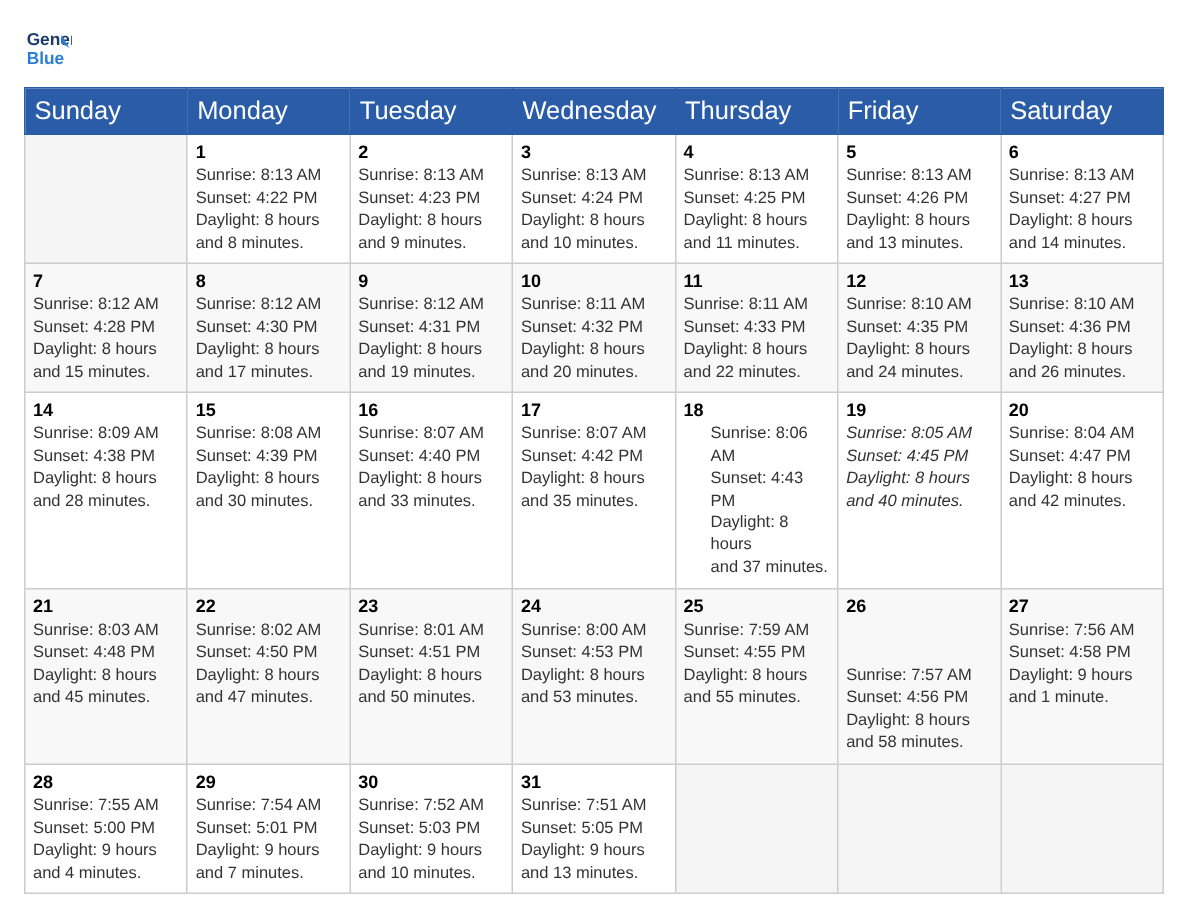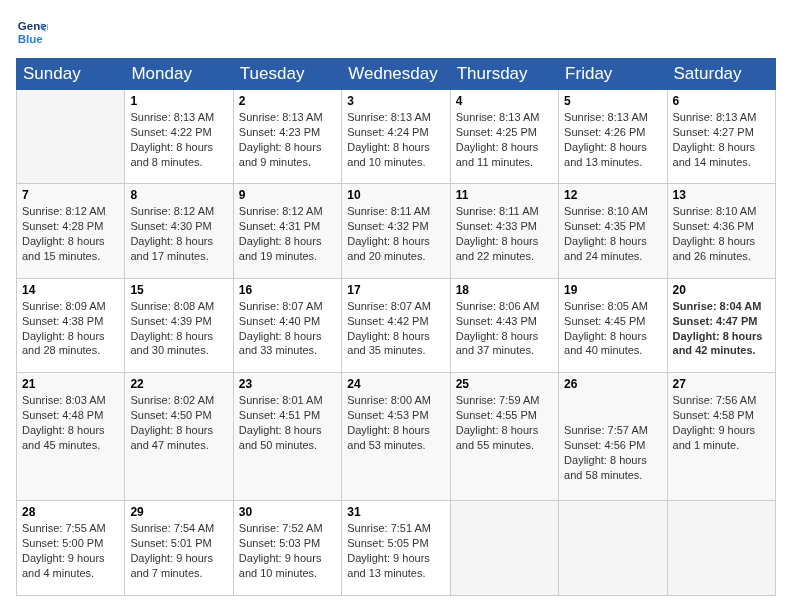--- a/index.html
+++ b/index.html
@@ -234,35 +234,35 @@
           </td>
           <td>
             <span class="day-num">17</span>
             <div class="day-info" style="white-space: pre-line;">Sunrise: 8:07 AM
 Sunset: 4:42 PM
 Daylight: 8 hours
 and 35 minutes.</div>
           </td>
           <td>
             <span class="day-num">18</span>
-            <div class="day-info" style="white-space: pre-line;">Sunrise: 8:06 AM
+            <div class="day-info" style="white-space: pre-line; margin-left: 18px;">Sunrise: 8:06 AM
 Sunset: 4:43 PM
 Daylight: 8 hours
 and 37 minutes.</div>
           </td>
           <td>
             <span class="day-num">19</span>
-            <div class="day-info" style="white-space: pre-line;">Sunrise: 8:05 AM
+            <div class="day-info" style="white-space: pre-line; font-style: italic;">Sunrise: 8:05 AM
 Sunset: 4:45 PM
 Daylight: 8 hours
 and 40 minutes.</div>
           </td>
           <td>
             <span class="day-num">20</span>
-            <div class="day-info" style="white-space: pre-line; font-weight: bold;">Sunrise: 8:04 AM
+            <div class="day-info" style="white-space: pre-line;">Sunrise: 8:04 AM
 Sunset: 4:47 PM
 Daylight: 8 hours
 and 42 minutes.</div>
           </td>
         </tr>
         <tr class="row-shade">
           <td>
             <span class="day-num">21</span>
             <div class="day-info" style="white-space: pre-line;">Sunrise: 8:03 AM
 Sunset: 4:48 PM

